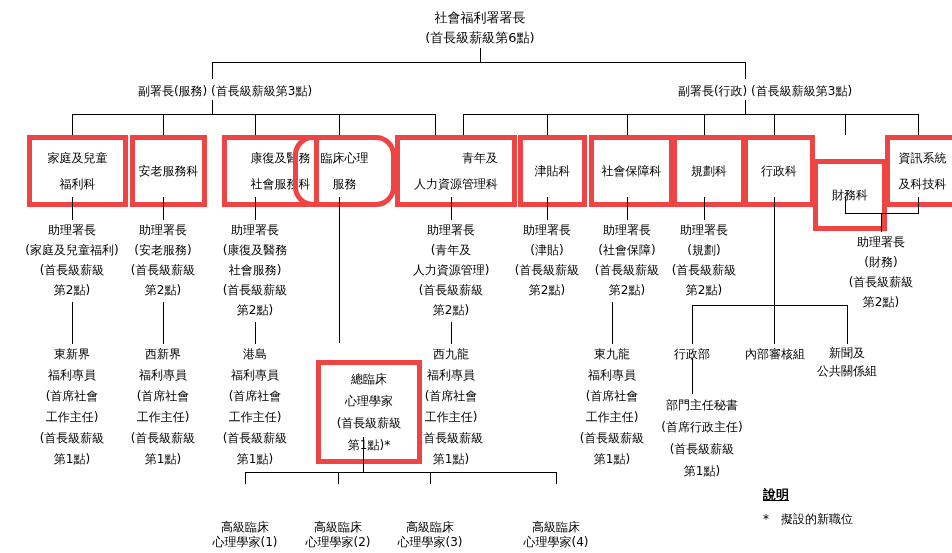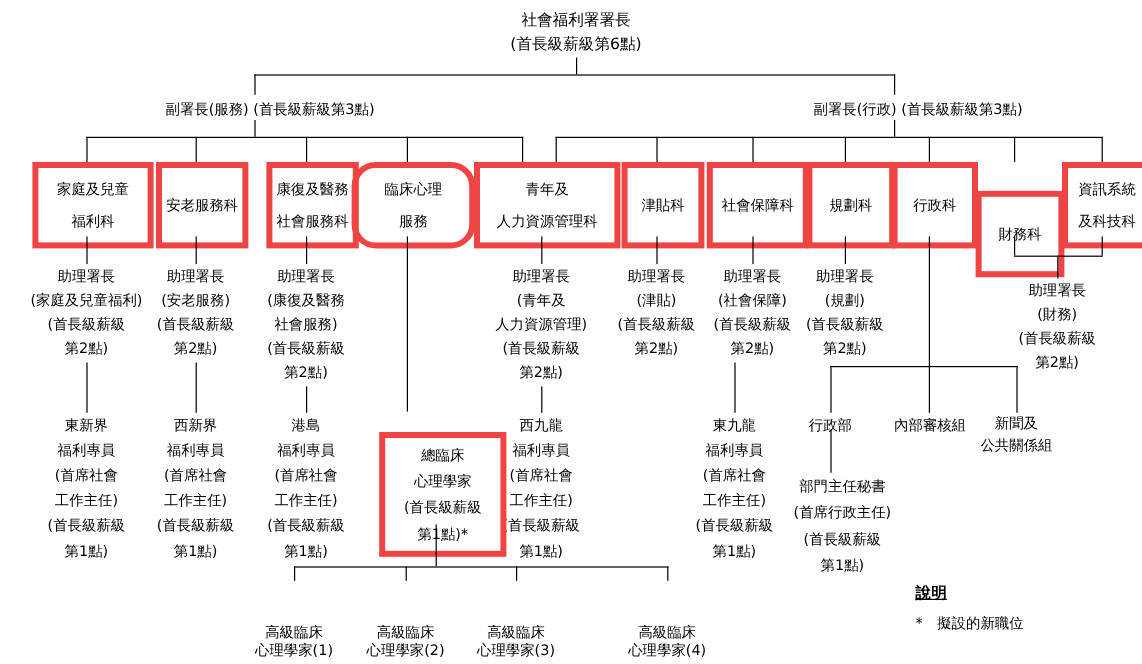--- a/index.html
+++ b/index.html
@@ -24,25 +24,25 @@
 
   <div class="node" style="left:390px;top:8px;width:180px;font-size:13px;">社會福利署署長
 (首長級薪級第6點)</div>
 
   <div class="node" style="left:95px;top:81px;width:260px;">副署長(服務) (首長級薪級第3點)</div>
   <div class="node" style="left:635px;top:81px;width:260px;">副署長(行政) (首長級薪級第3點)</div>
 
   <div class="node box" style="left:27px;top:135px;width:91px;height:62px;">家庭及兒童
 福利科</div>
   <div class="node box" style="left:130px;top:135px;width:67px;height:62px;">安老服務科</div>
-  <div class="node box" style="left:222px;top:135px;width:67px;height:62px;">康復及醫務
+  <div class="node box" style="left:222px;top:135px;width:67px;height:62px;padding-left:20px;">康復及醫務
 社會服務科</div>
   <div class="node box" style="left:293px;top:135px;width:93px;height:62px;border-radius:20px;">臨床心理
 服務</div>
-  <div class="node box" style="left:395px;top:135px;width:112px;height:62px;">青年及
+  <div class="node box" style="left:395px;top:135px;width:112px;height:62px;text-align:right;">青年及
 人力資源管理科</div>
   <div class="node box" style="left:518px;top:135px;width:59px;height:62px;">津貼科</div>
   <div class="node box" style="left:589px;top:135px;width:75px;height:62px;">社會保障科</div>
   <div class="node box" style="left:672px;top:135px;width:64px;height:62px;">規劃科</div>
   <div class="node box" style="left:743px;top:135px;width:62px;height:62px;">行政科</div>
   <div class="node box" style="left:813px;top:135px;width:64px;height:62px;margin-top:24px;">財務科</div>
   <div class="node box" style="left:885px;top:135px;width:65px;height:62px;">資訊系統
 及科技科</div>
 
   <div class="node" style="left:12px;top:220px;width:120px;">助理署長

